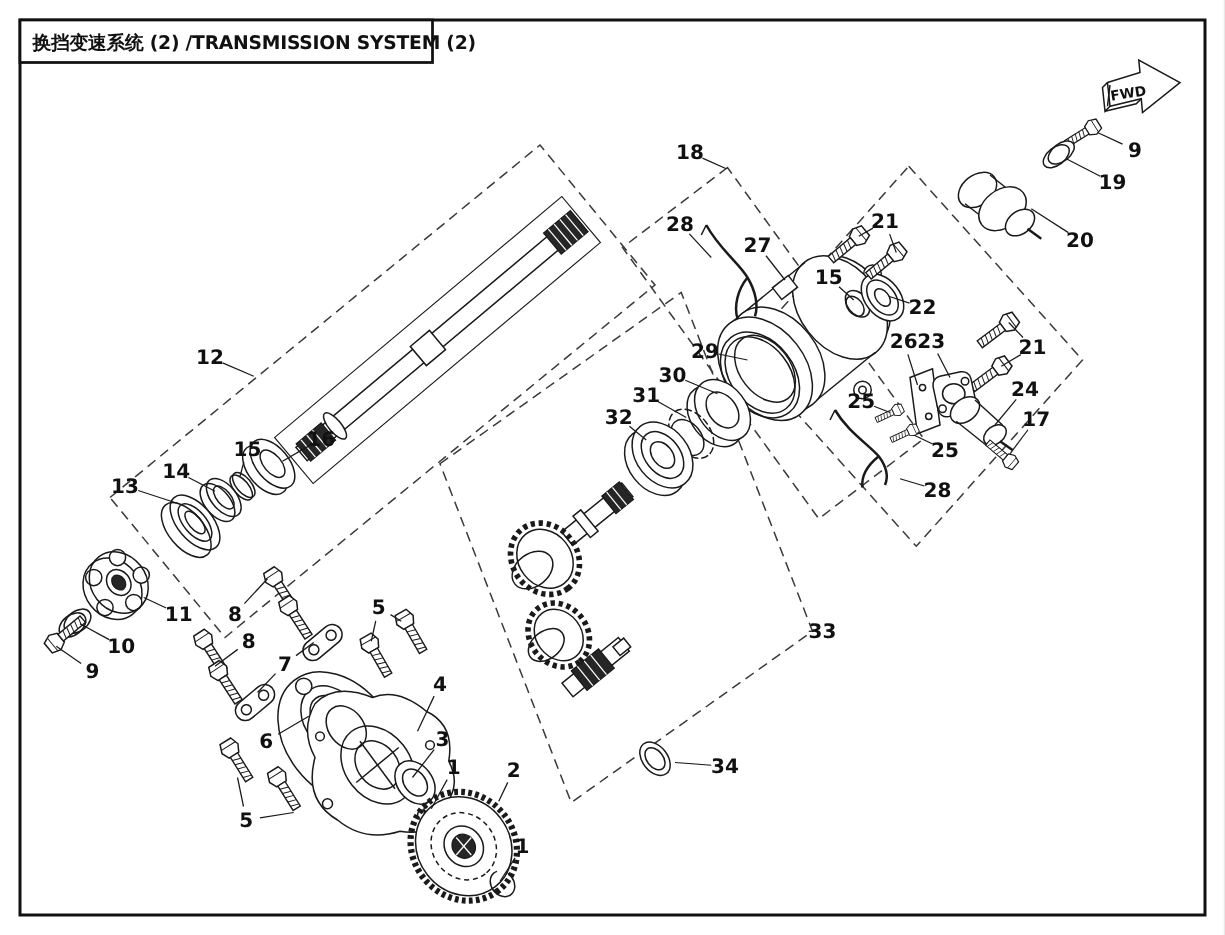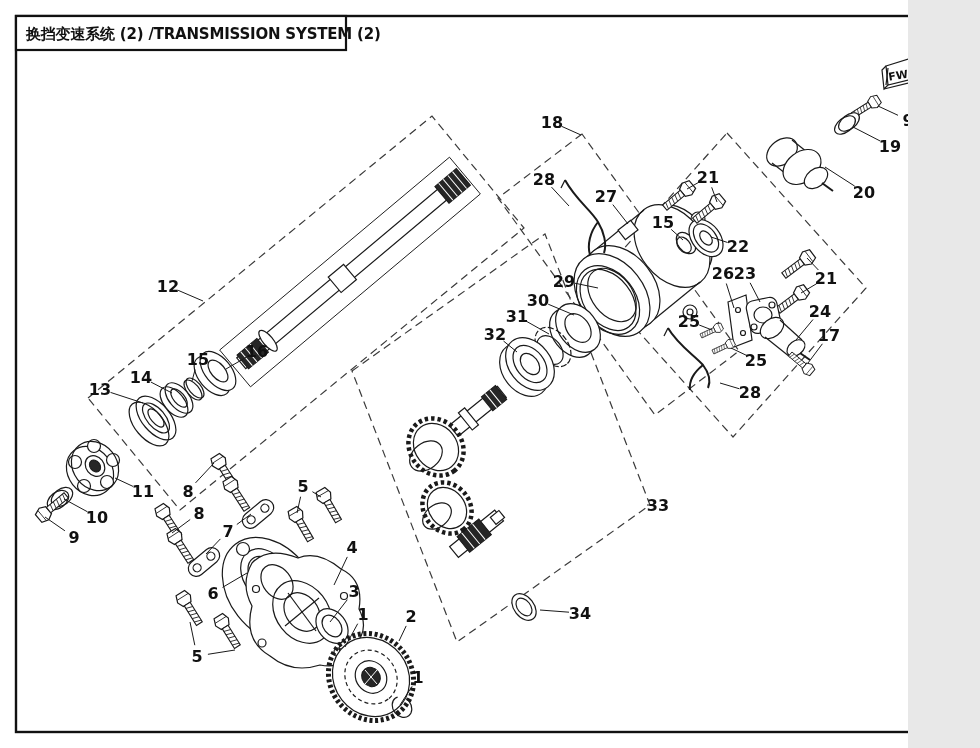--- a/index.html
+++ b/index.html
@@ -1,16 +1,16 @@
 <!DOCTYPE html>
 <html><head>
 <meta charset="utf-8">
 <style>
   html,body{margin:0;padding:0;background:#e8e8e8;}
-  .page{position:relative;width:908px;height:748px;background:#fff;overflow:hidden;
+  .page{position:relative;width:979px;height:748px;background:#fff;overflow:hidden;
         font-family:"DejaVu Sans","Liberation Sans",sans-serif;text-align:right;}
   svg{position:absolute;left:0;top:0;}
   .ink{stroke:#1a1a1a;fill:none;stroke-width:1.2;}
   .ink-thick{stroke:#1a1a1a;fill:none;stroke-width:2;}
   .wh{fill:#fff;stroke:#1a1a1a;stroke-width:1.2;}
   .dk{fill:#262626;stroke:#1a1a1a;stroke-width:1;}
   .dashbox{fill:none;stroke:#3a3a3a;stroke-width:1.2;stroke-dasharray:8 5;}
   .leader{stroke:#1a1a1a;stroke-width:1;fill:none;}
   .part-num{font:700 16px "DejaVu Sans",sans-serif;fill:#111;text-anchor:middle;dominant-baseline:central;}
   .title-text{font:700 15px "DejaVu Sans",sans-serif;fill:#111;letter-spacing:-0.2px;}

